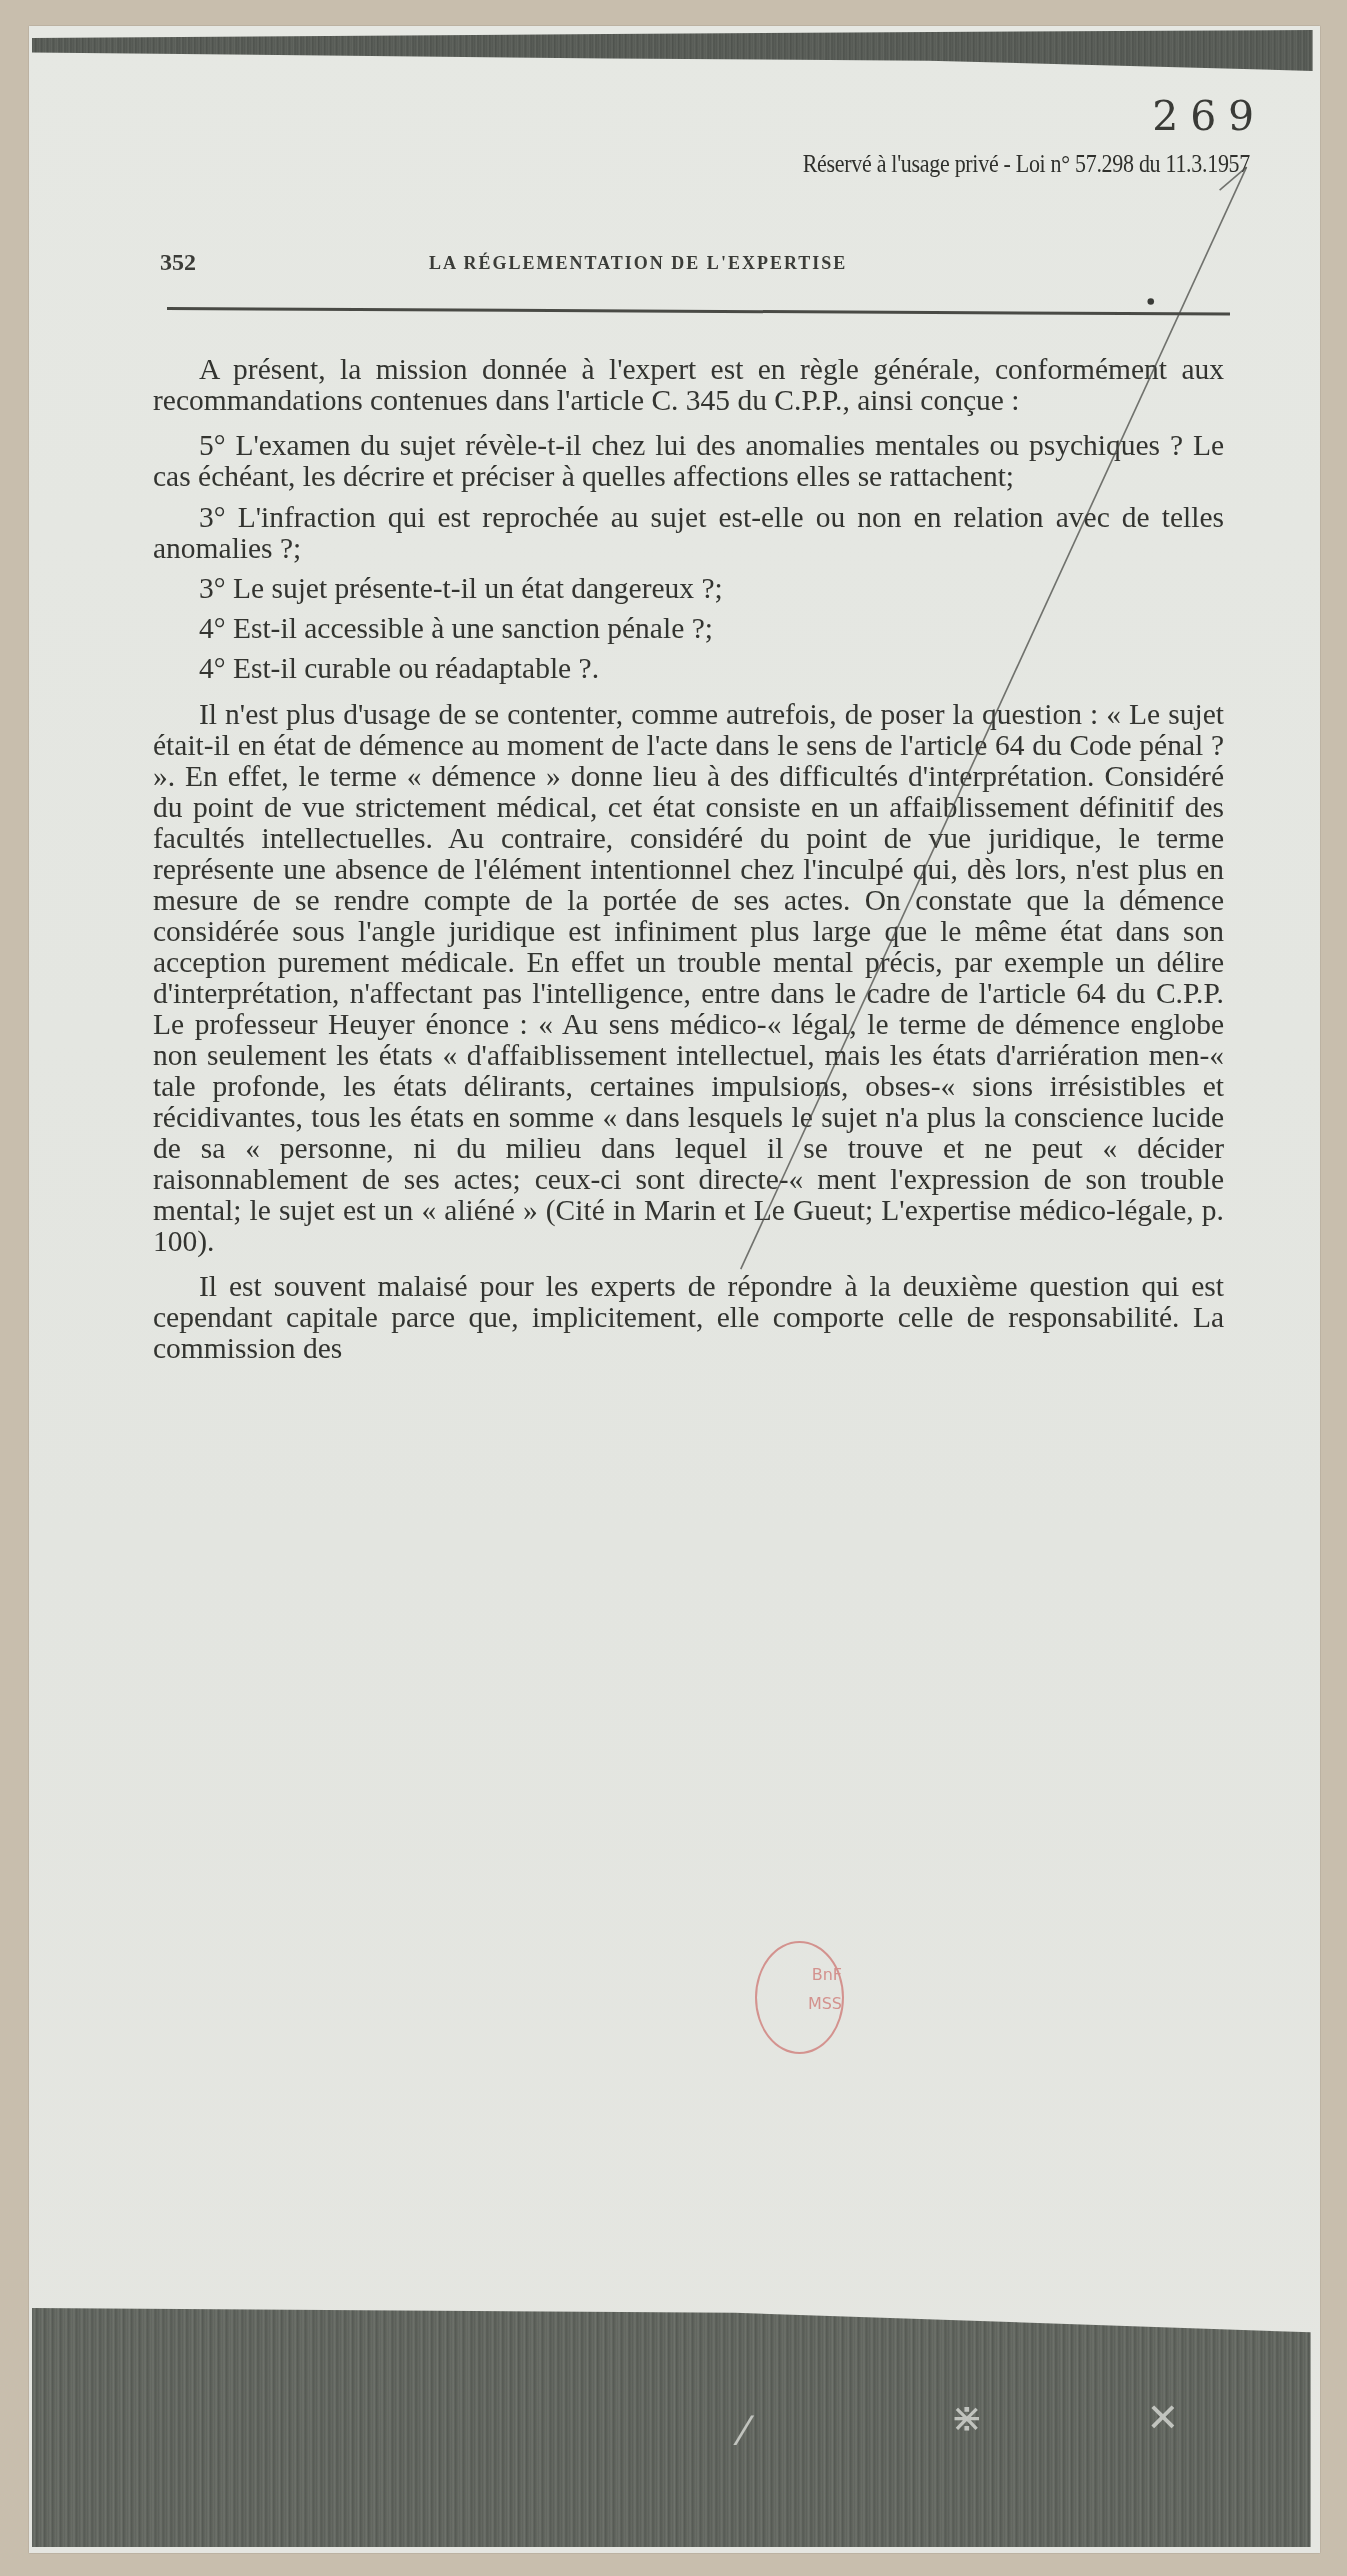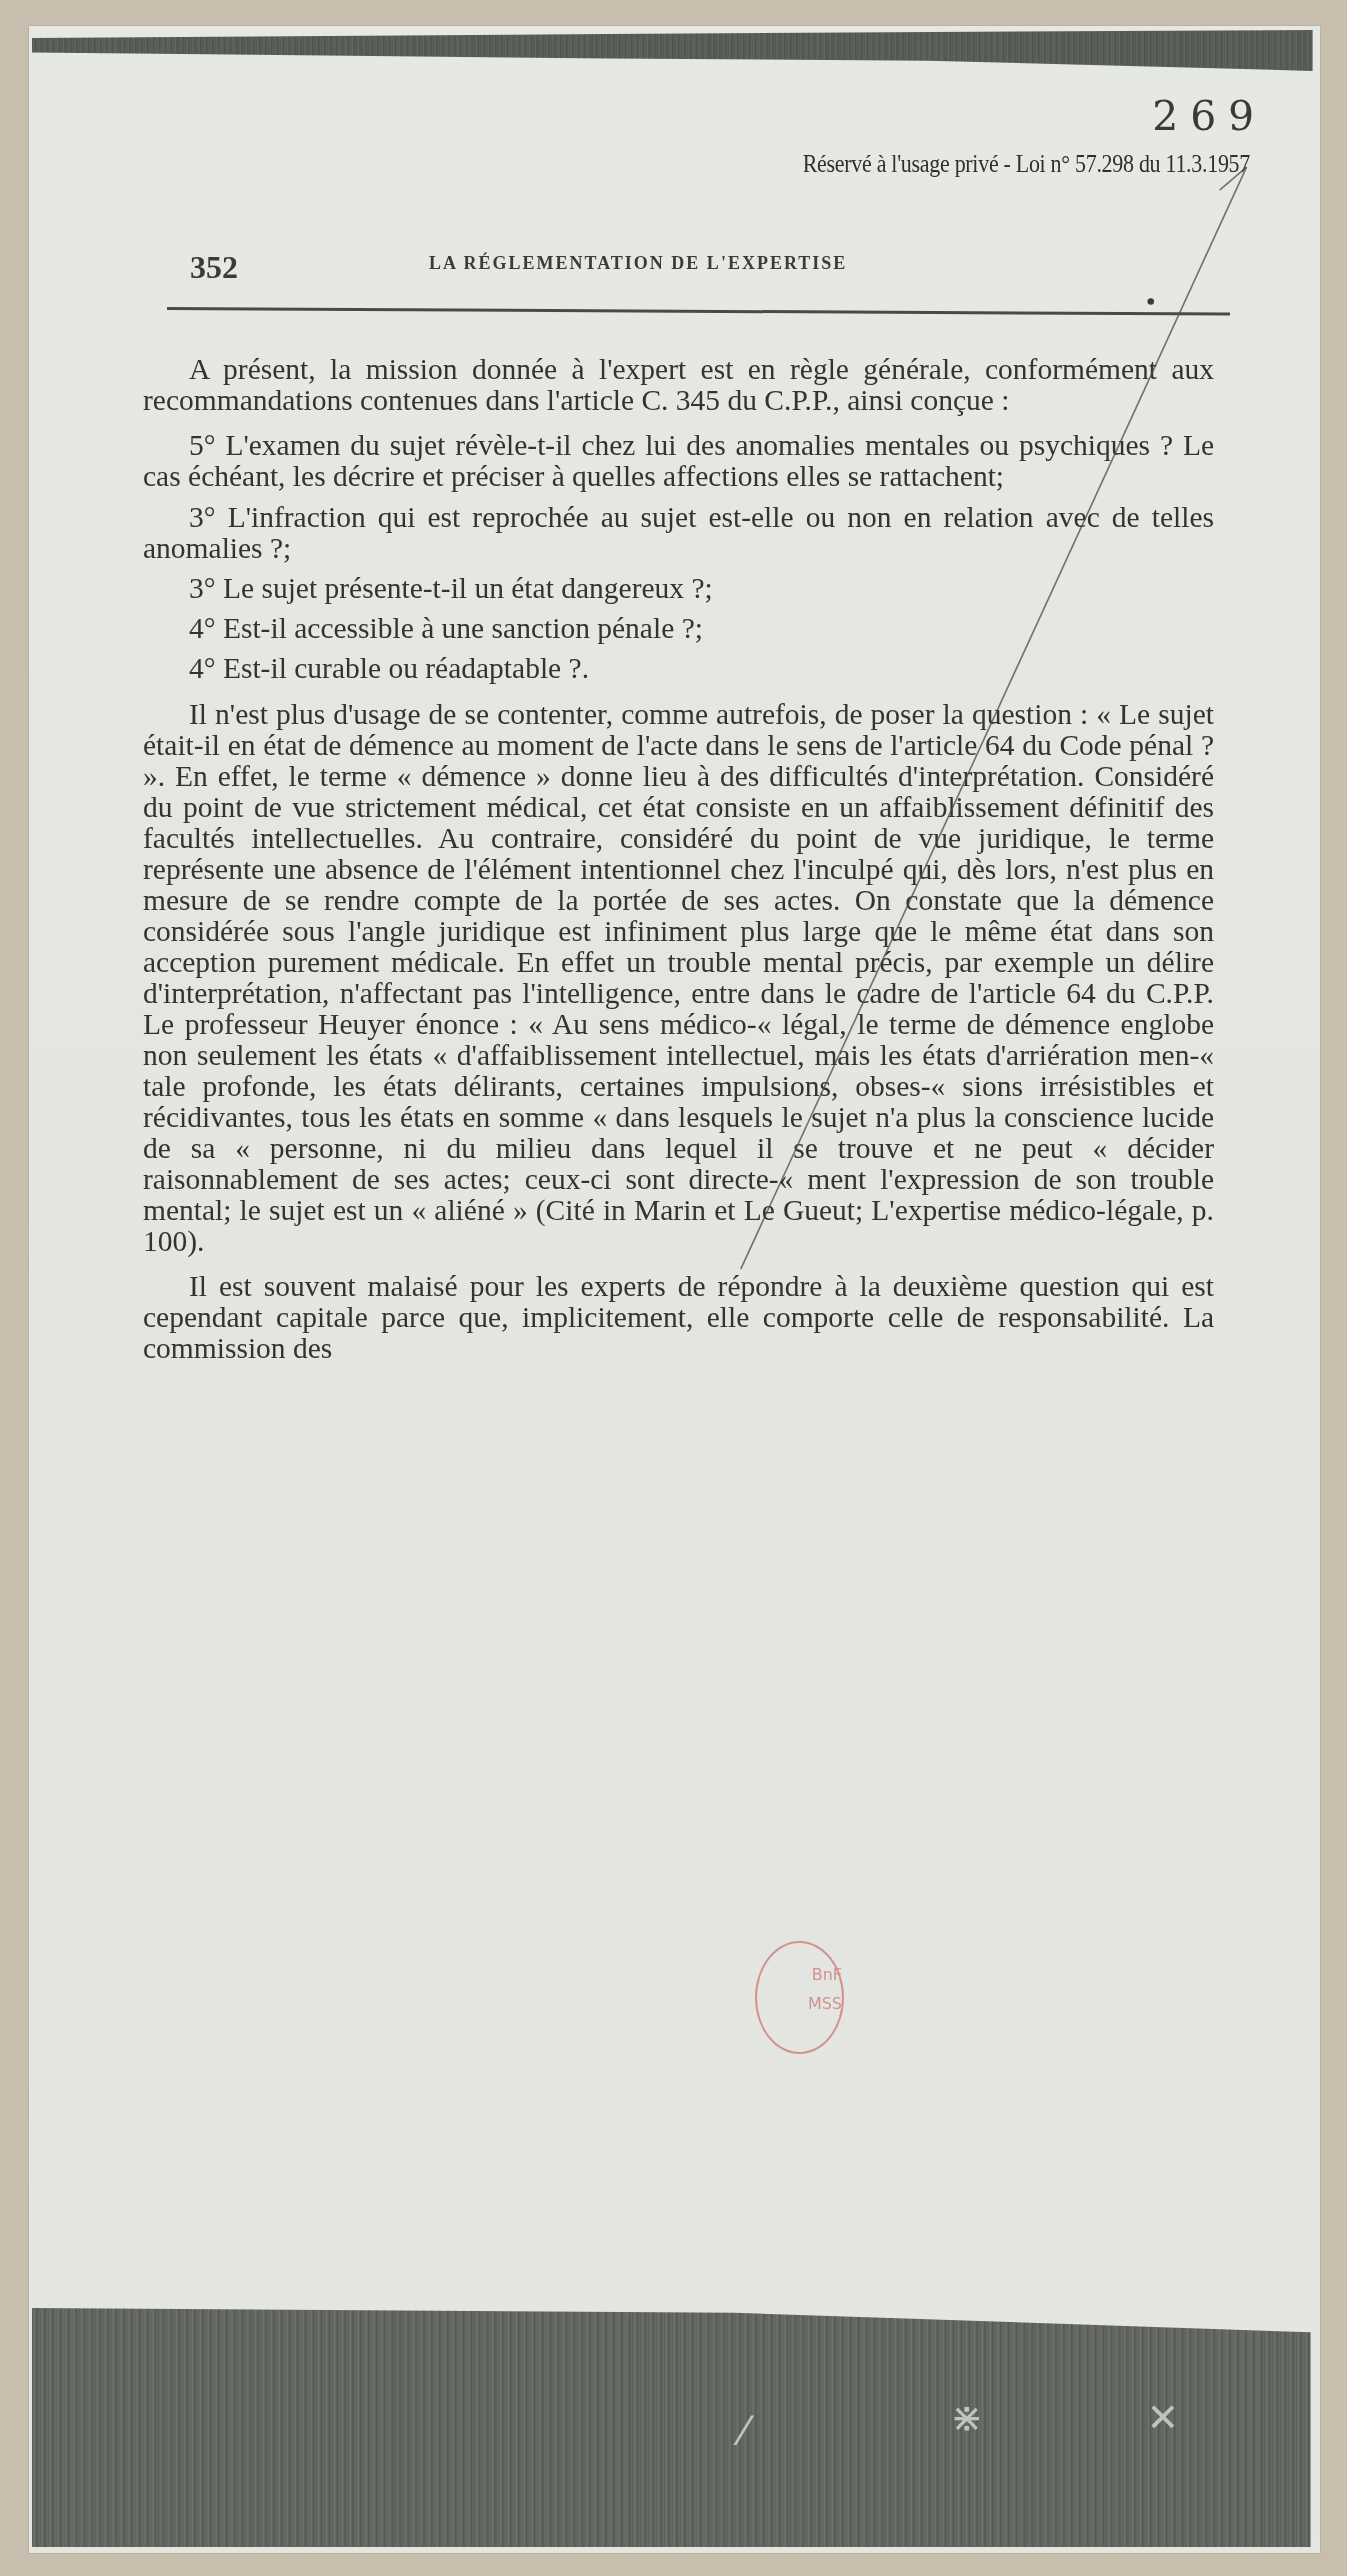--- a/index.html
+++ b/index.html
@@ -32,31 +32,31 @@
   }
   .stamp-line {
     position: absolute; right: 70px; top: 125px;
     font-size: 22px; color: #2f302c; font-family: "Liberation Serif", serif; letter-spacing: -0.3px;
     transform: scaleY(1.15);
   }
   .page-header {
     position: absolute; left: 131px; top: 223px; width: 1076px; height: 39px;
     color: #3b3c38;
   }
-  .page-number { position: absolute; left: 0; top: 0; font-size: 32px; font-weight: bold; font-family: "Liberation Serif", serif; margin-left: 30px; }
+  .page-number { position: absolute; left: 0; top: 0; font-size: 24px; font-weight: bold; font-family: "Liberation Serif", serif; }
   .running-title { position: absolute; left: 269px; top: 3.9px; font-size: 18px; font-weight: bold; letter-spacing: 2px; font-family: "Liberation Serif", serif; }
   .header-rule {
     position: absolute; left: 138px; top: 281px; width: 1063px; height: 2.6px;
     background: #494a45; transform: rotate(0.3deg); transform-origin: left;
   }
   .pencil-line {
     position: absolute; left: 0; top: 0; width: 1291px; height: 2527px; pointer-events: none;
   }
   .body-text {
-    position: absolute; left: 114px; top: 328px; width: 1071px;
+    position: absolute; left: 124px; top: 328px; width: 1071px;
     font-family: "Liberation Serif", serif;
     font-size: 29.5px; line-height: 31px; color: #333430;
     text-align: justify;
   }
   .body-text p { margin: 0 0 11.8px 0; text-indent: 46px; }
   .body-text p.q { margin-bottom: 9.2px; }
   .body-text .tight { margin-bottom: 14.4px; }
   .bnf-stamp {
     position: absolute; left: 726px; top: 1915px; width: 89px; height: 113px;
     border: 2px solid #d28a86; border-radius: 50%;

